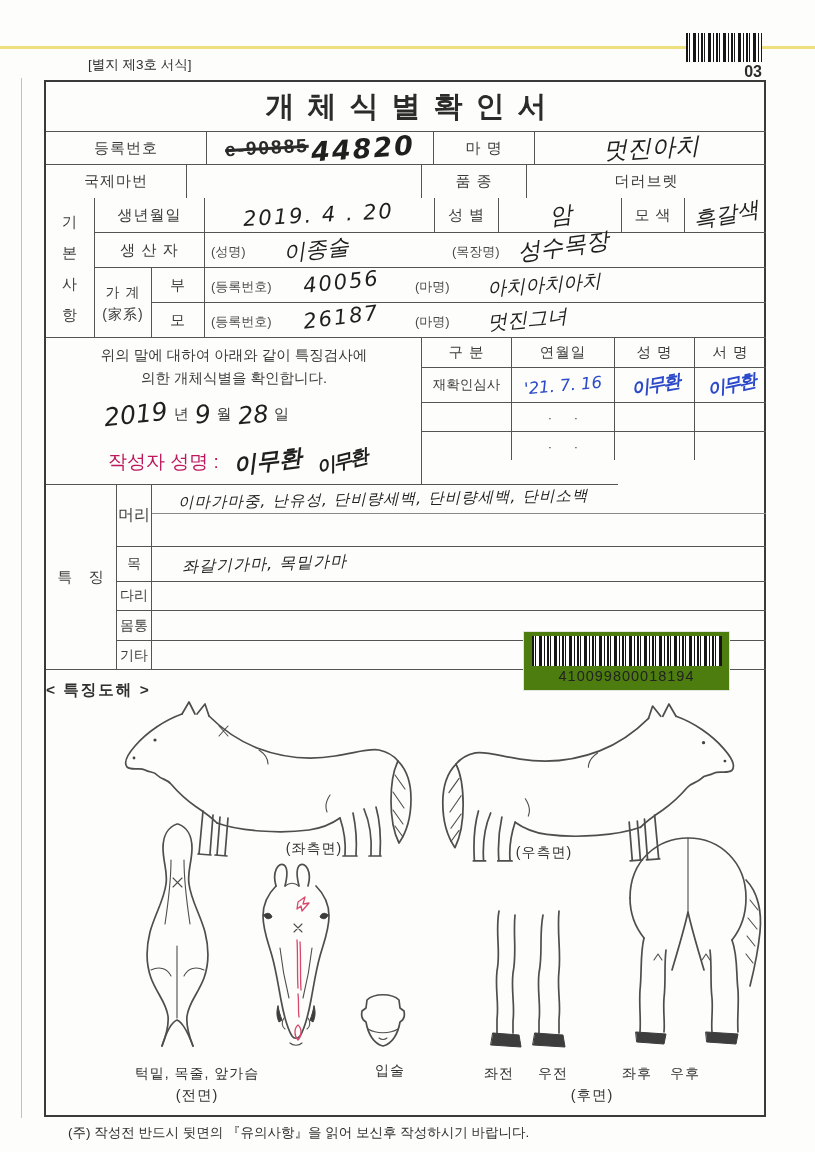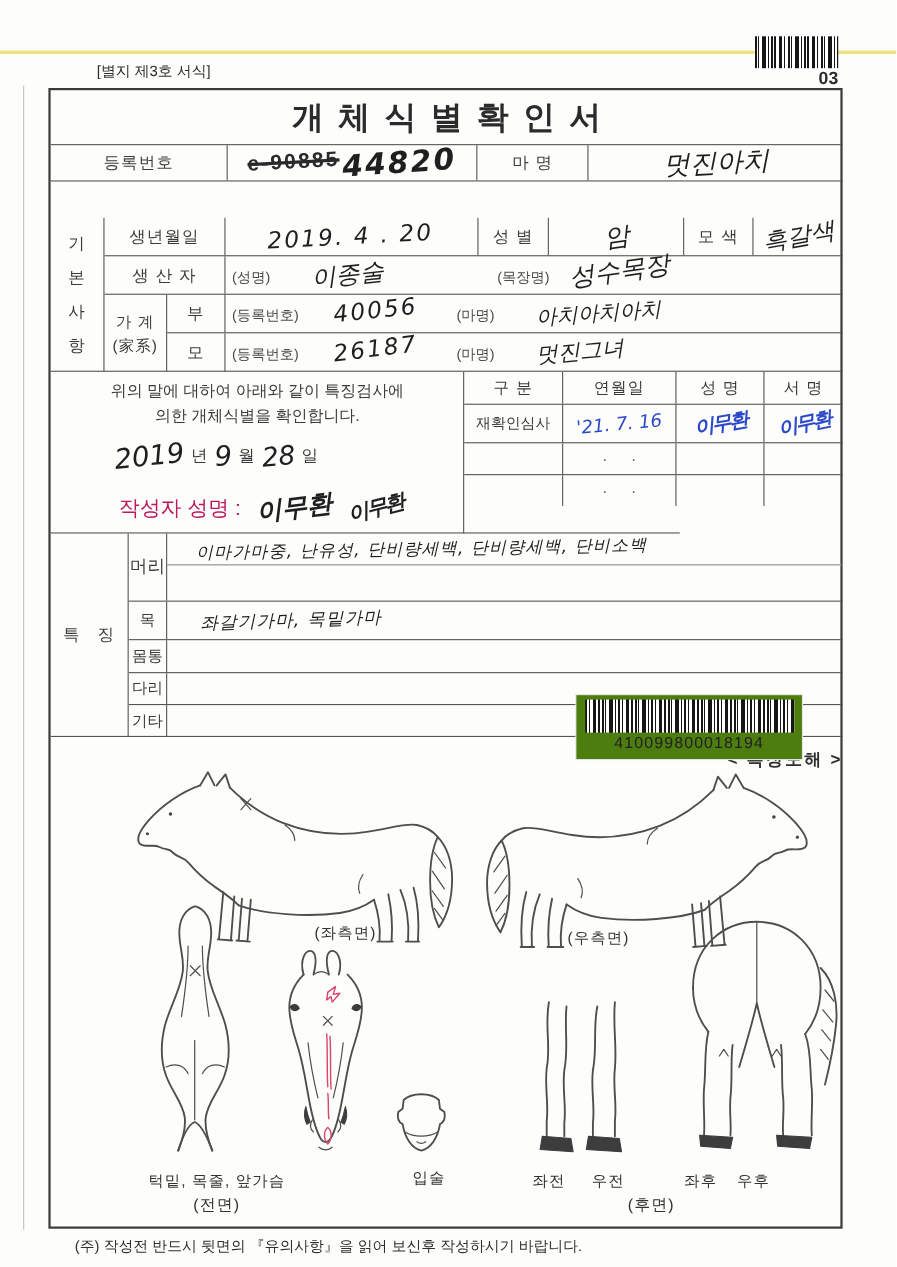--- a/index.html
+++ b/index.html
@@ -57,20 +57,26 @@
       <div class="row bb" style="height:33px">
         <div class="lbl br" style="width:167px">등록번호</div>
         <div class="br" style="width:235px;display:flex;align-items:center;justify-content:center;gap:2px;overflow:visible">
           <span class="old-no">e-90885</span>
           <span class="hw new-no">44820</span>
         </div>
         <div class="lbl br" style="width:105px">마  명</div>
         <div style="width:239px;display:flex;align-items:center;justify-content:center">
           <span class="hw" style="font-size:24px;transform:rotate(-3deg)">멋진아치</span>
         </div>
+      </div>
+      <div class="row" style="height:33px">
+        <div class="lbl br" style="width:141px">국제마번</div>
+        <div class="br" style="width:235px"></div>
+        <div class="lbl br" style="width:105px">품  종</div>
+        <div class="lbl" style="width:239px">더러브렛</div>
       </div>
     </div>
 
     <div class="abs bb" style="left:0;top:116px;width:720px;height:140px">
       <div class="abs br lbl preline" style="left:0;top:0;width:49px;height:140px;line-height:31px">기
 본
 사
 항</div>
 
       <div class="abs row bb" style="left:49px;top:0;width:671px;height:35px">
@@ -186,42 +192,42 @@
               <span class="hw" style="font-size:15.5px;transform:rotate(-1deg);letter-spacing:1px">이마가마중, 난유성, 단비량세백, 단비량세백, 단비소백</span>
             </div>
           </div>
         </div>
         <div class="row bb" style="height:35px">
           <div class="lbl br" style="width:35px;font-size:14px;letter-spacing:0">목</div>
           <div style="width:614px;display:flex;align-items:center;padding-left:30px">
             <span class="hw" style="font-size:16px;transform:rotate(-2deg);letter-spacing:1px">좌갈기가마, 목밑가마</span>
           </div>
         </div>
+        <div class="row bb" style="height:29px">
+          <div class="lbl br" style="width:35px;font-size:14px;letter-spacing:0">다리</div>
+          <div style="width:614px"></div>
+        </div>
         <div class="row bb" style="height:30px">
           <div class="lbl br" style="width:35px;font-size:14px;letter-spacing:0">몸통</div>
           <div style="width:614px"></div>
         </div>
-        <div class="row bb" style="height:29px">
-          <div class="lbl br" style="width:35px;font-size:14px;letter-spacing:0">다리</div>
-          <div style="width:614px"></div>
-        </div>
         <div class="row" style="height:29px">
           <div class="lbl br" style="width:35px;font-size:14px;letter-spacing:0">기타</div>
           <div style="width:614px"></div>
         </div>
       </div>
     </div>
 
     <div class="sticker">
       <div class="bars" style="width:190px;height:30px;margin:0 auto"></div>
       <div class="num">410099800018194</div>
     </div>
 
     <div class="abs" style="left:0;top:588px;width:720px;height:449px">
-      <div class="abs" style="left:0;top:10px;width:720px;text-align:right;font-size:15.5px;font-weight:600;letter-spacing:2px;color:#2f2f2f">&lt; 특징도해 &gt;</div>
+      <div class="abs" style="left:0;top:10px;width:720px;text-align:left;font-size:15.5px;font-weight:600;letter-spacing:2px;color:#2f2f2f">&lt; 특징도해 &gt;</div>
 
       <svg class="sketch abs" style="left:61px;top:30px" width="315" height="162" viewBox="0 0 315 162">
         <path d="M75,14 L82,2 L88,14 M90,14 L98,4 L102,16"></path>
         <path d="M75,14 C58,20 40,32 28,46 C21,54 16,62 20,67 C25,71 33,67 38,70 C43,73 47,71 50,75 C55,80 60,79 64,84 C70,91 78,99 88,106 C97,112 104,117 110,123"></path>
         <path d="M102,16 C114,28 130,40 150,48 C176,58 204,60 228,56 C248,53 262,48 272,50 C281,52 287,56 291,61"></path>
         <path d="M291,61 C299,69 304,83 304,99 C304,117 299,133 292,143 C287,133 284,117 284,101 C284,85 286,71 291,61 Z"></path>
         <path class="thin" d="M288,75 l10,14 M286,92 l11,16 M286,110 l10,14 M288,126 l8,11"></path>
         <path d="M110,123 C132,131 172,134 202,130 C216,128 226,123 233,118"></path>
         <path d="M96,111 L92,154 M106,115 L103,154 M91,154 l13,1 M113,117 L110,155 M121,118 L118,155 M108,155 l12,1"></path>
         <path d="M233,118 C237,130 239,142 238,155 M246,113 C249,127 250,141 249,155 M236,156 l14,0 M257,109 C263,123 265,139 264,155 M269,107 C273,121 274,139 273,155 M262,156 l12,0"></path>

